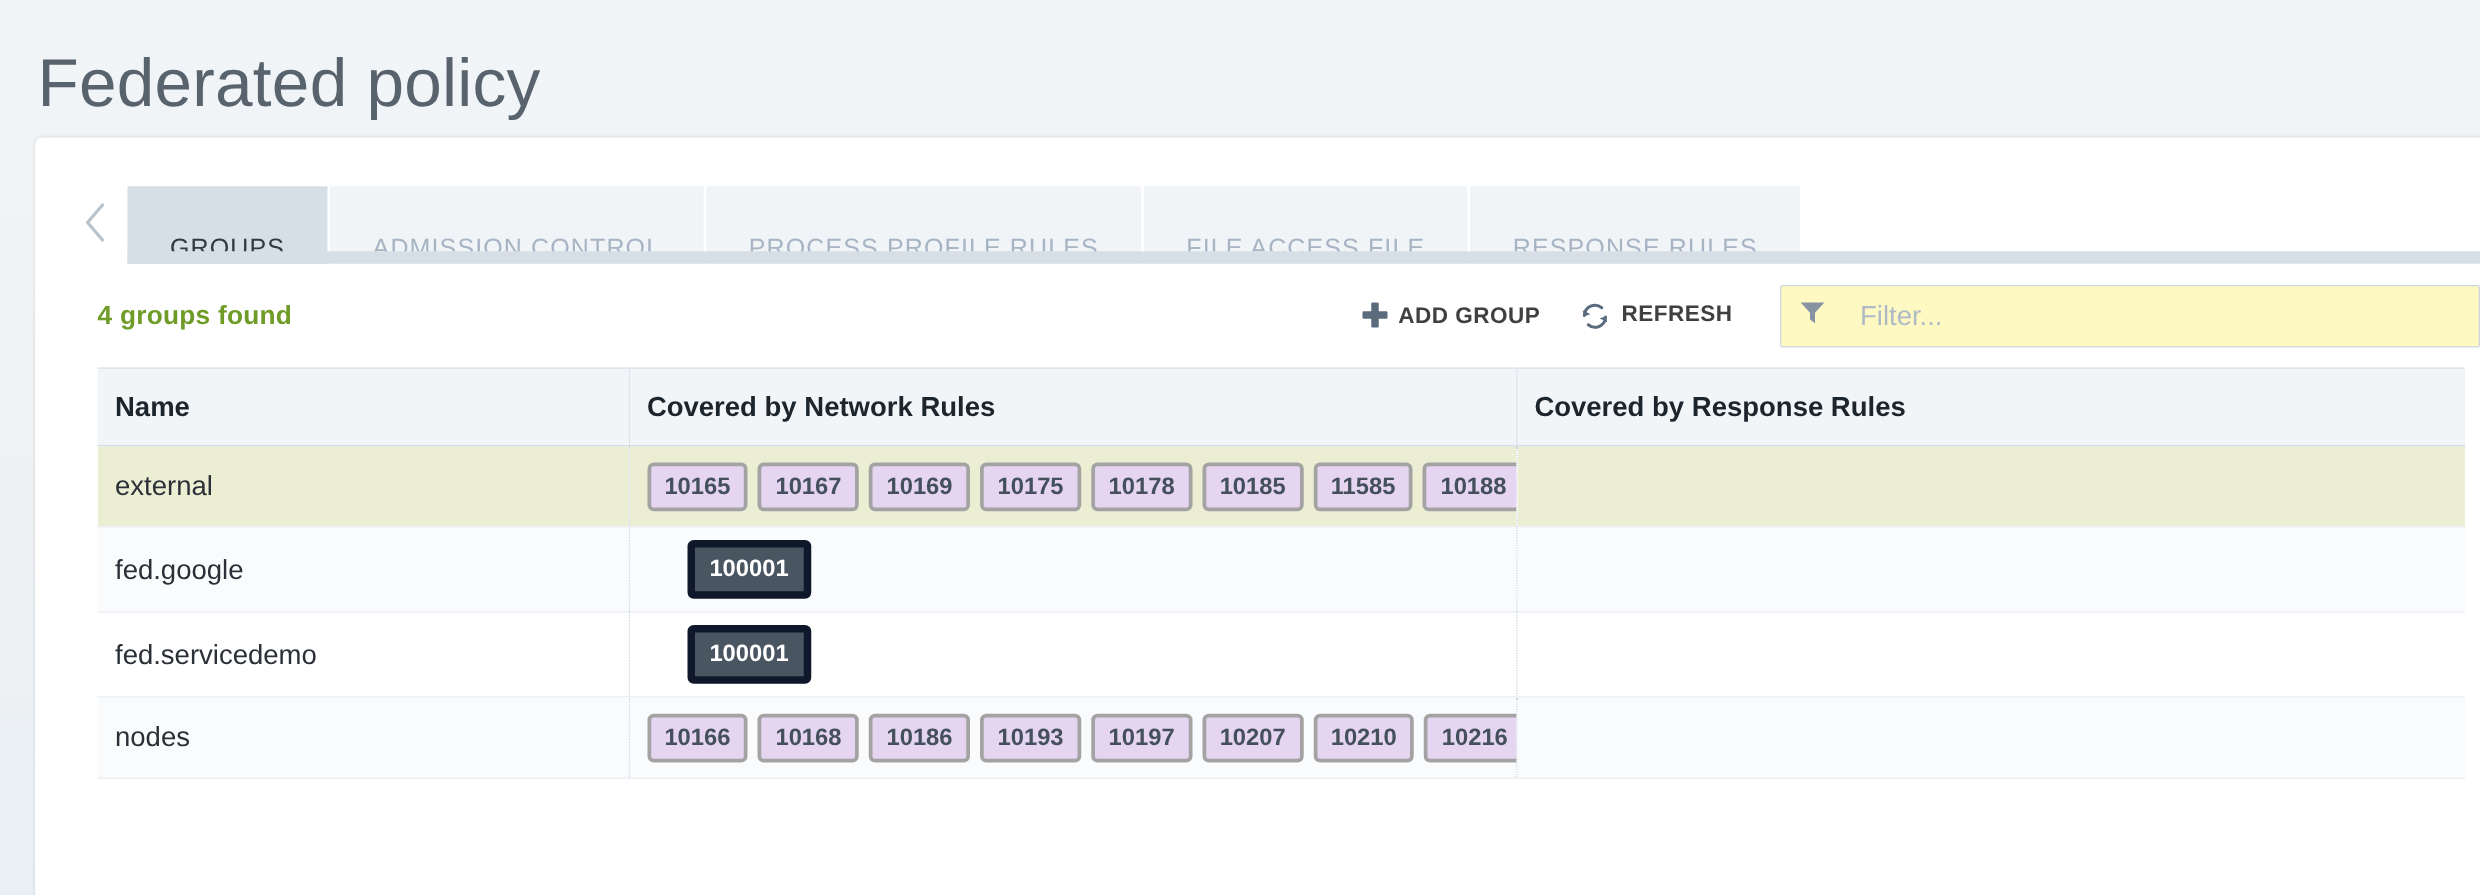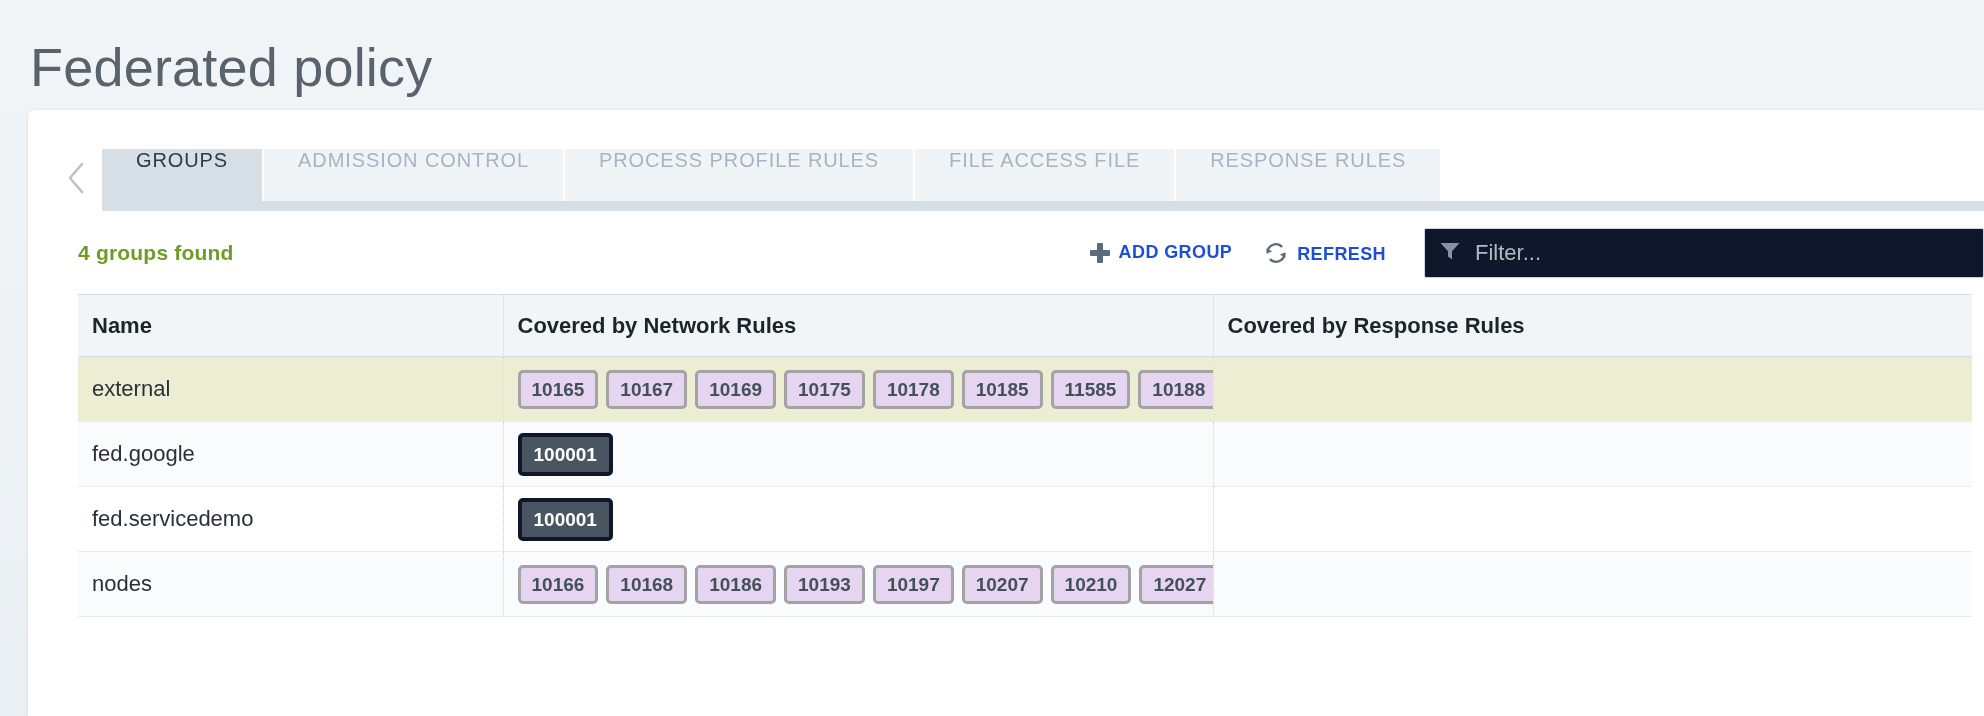--- a/index.html
+++ b/index.html
@@ -66,21 +66,21 @@
   .tabs {
     display: flex;
     align-items: flex-end;
     height: 62px;
     flex: 1;
     min-width: 0;
   }
   .tab {
     height: 62px;
     display: flex;
-    align-items: flex-start;
+    align-items: flex-end;
     justify-content: center;
     padding: 0 34px;
     font-size: 20px;
     letter-spacing: 0.9px;
     color: #a7b4c4;
     background: #f1f4f7;
     margin-right: 2px;
     white-space: nowrap;
     cursor: pointer;
     font-weight: 400;
@@ -114,27 +114,27 @@
     letter-spacing: 0.2px;
   }
   .toolbar-actions {
     margin-left: auto;
     display: flex;
     align-items: center;
     gap: 0;
   }
   .tb-btn {
     display: flex;
-    align-items: flex-end;
+    align-items: flex-start;
     gap: 9px;
     padding: 6px 16px;
     font-size: 18px;
     font-weight: bold;
     letter-spacing: 0.4px;
-    color: #1d4ed8;
+    color: #404040;
     cursor: pointer;
     background: none;
     border: none;
     font-family: inherit;
     white-space: nowrap;
   }
   .tb-btn .ico {
     display: inline-flex;
     align-items: center;
     justify-content: center;
@@ -154,25 +154,25 @@
   .plus-icon::before { left: 0; top: 7px; width: 20px; height: 6px; }
   .plus-icon::after  { top: 0; left: 7px; height: 20px; width: 6px; }
 
   .filter-box {
     margin-left: 22px;
     margin-right: 0;
     width: 560px;
     height: 50px;
     border: 1px solid #ccd6e0;
     border-radius: 2px;
-    background: #0f172a;
+    background: #fef9c3;
     display: flex;
     align-items: center;
     padding: 0 14px;
-    gap: 12px;
+    gap: 25px;
   }
   .filter-input {
     border: none;
     outline: none;
     font-size: 22px;
     color: #7d8a98;
     font-family: inherit;
     flex: 1;
     background: transparent;
     min-width: 0;
@@ -235,23 +235,24 @@
     line-height: 1;
     white-space: nowrap;
   }
   .badge.purple {
     background: #e6d5f0;
     border: 3px solid #a3a3a3;
     color: #44505c;
   }
   .badge.dark {
     background: #4a5562;
-    border: 4px solid #0f172a;
+    border: 6px solid #0f172a;
     color: #ffffff;
     padding: 8px 12px;
+    margin-left: 32px;
   }
 
   .col-name { width: 425px; }
   .col-net  { width: 710px; }
   .col-resp { width: auto; }
 </style>
 </head>
 <body>
 
 <div class="page-header">
@@ -381,21 +382,21 @@
           <td class="cell-name">nodes</td>
           <td>
             <div class="badges">
               <span class="badge purple">10166</span>
               <span class="badge purple">10168</span>
               <span class="badge purple">10186</span>
               <span class="badge purple">10193</span>
               <span class="badge purple">10197</span>
               <span class="badge purple">10207</span>
               <span class="badge purple">10210</span>
-              <span class="badge purple">12027</span>
+              <span class="badge purple">10216</span>
             </div>
           </td>
           <td></td>
         </tr>
 
       </tbody>
     </table>
   </div>
 
 </div>

